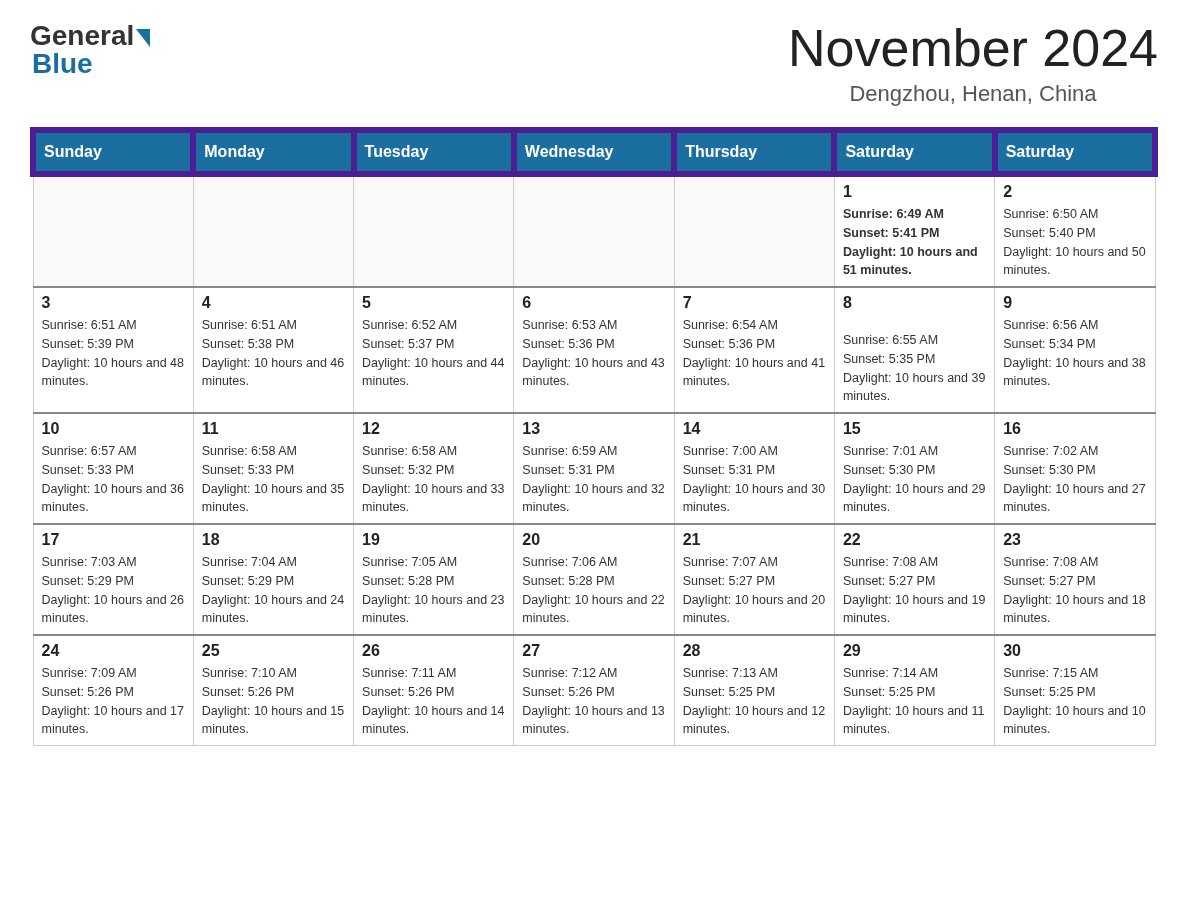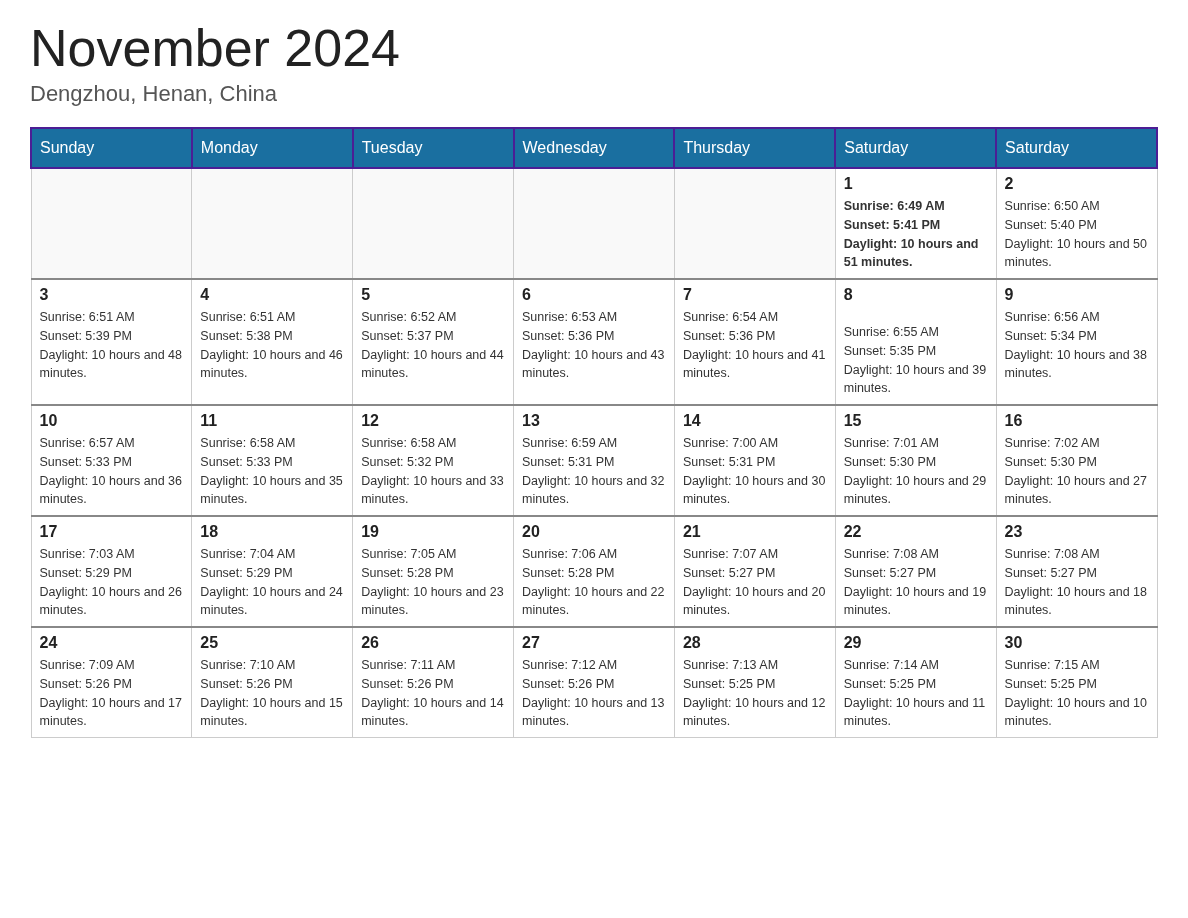--- a/index.html
+++ b/index.html
@@ -40,21 +40,21 @@
       margin-top: 4px;
     }
     .logo-blue {
       font-size: 28px;
       font-weight: bold;
       color: #1a6fa0;
       margin-top: -4px;
       margin-left: 2px;
     }
     .title-section {
-      text-align: left;
+      text-align: center;
     }
     .month-title {
       font-size: 52px;
       font-weight: normal;
       color: #222;
       line-height: 1.1;
     }
     .location {
       font-size: 22px;
       color: #555;
@@ -62,24 +62,24 @@
     }
     table {
       width: 100%;
       border-collapse: collapse;
       table-layout: fixed;
     }
     th {
       background-color: #1a6fa0;
       color: #fff;
       font-size: 16px;
-      font-weight: normal;
+      font-weight: bold;
       padding: 10px 8px;
       text-align: left;
-      border: 2px solid #4c1d95;
+      border: 6px solid #4c1d95;
     }
     td {
       border: 1px solid #ccc;
       vertical-align: top;
       padding: 6px 8px;
       font-size: 13px;
       color: #333;
       height: 110px;
     }
     .day-number {
@@ -100,20 +100,27 @@
       border-bottom: 2px solid #888;
     }
     tr:last-child td {
       border-bottom: 1px solid #ccc;
     }
   </style>
 </head>
 <body>
 
 <div class="header">
+  <div class="logo">
+    <div class="logo-top">
+      <span class="logo-general">General</span>
+      <div class="logo-arrow"></div>
+    </div>
+    <span class="logo-blue">Blue</span>
+  </div>
   <div class="title-section">
     <div class="month-title">November 2024</div>
     <div class="location">Dengzhou, Henan, China</div>
   </div>
 </div>
 
 <table>
   <thead>
     <tr>
     <th>Sunday</th>

